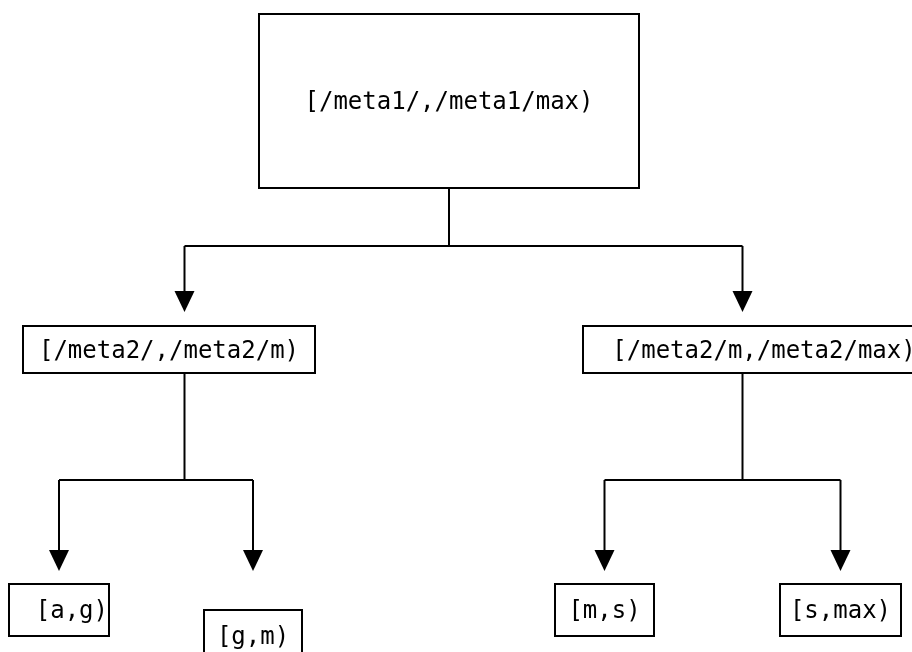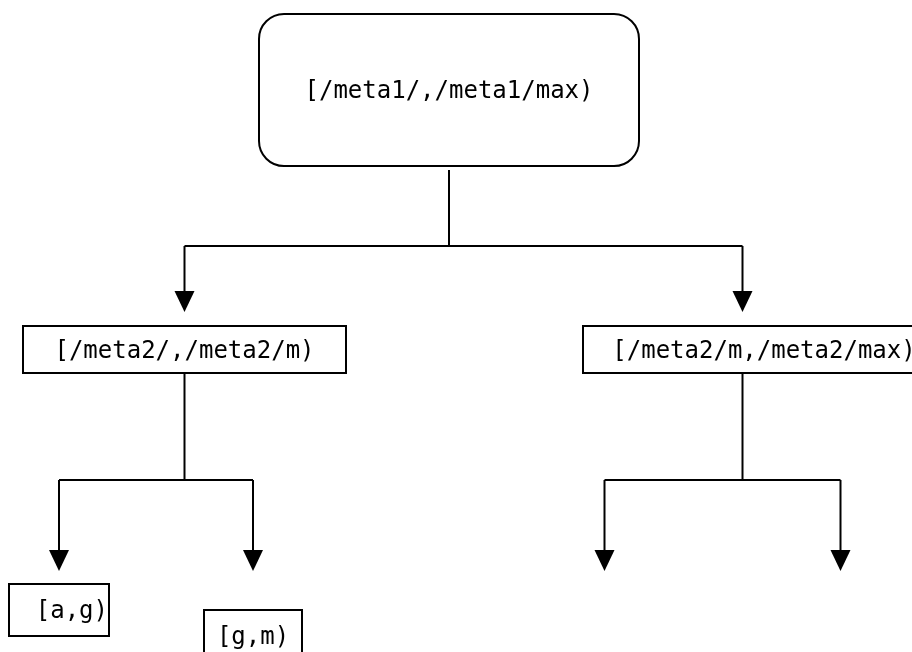--- a/index.html
+++ b/index.html
@@ -27,22 +27,22 @@
     box-sizing: border-box;
     border: 2px solid #000000;
     background: #ffffff;
     display: flex;
     align-items: center;
     justify-content: center;
     font-size: 24px;
     color: #000000;
     white-space: nowrap;
   }
-  .n-root  { left: 258px; top: 13px;  width: 382px; height: 154px; border-radius: 26px; }
-  .n-left  { left: 22px;  top: 325px; width: 325px; height: 49px; }
+  .n-root  { left: 258px; top: 13px;  width: 382px; height: 176px; }
+  .n-left  { left: 22px;  top: 325px; width: 294px; height: 49px; }
   .n-right { left: 582px; top: 325px; width: 364px; height: 49px; }
   .n-ag    { left: 8px;   top: 583px; width: 102px; height: 54px; justify-content: flex-end; }
   .n-gm    { left: 203px; top: 609px; width: 100px; height: 54px; }
   .n-ms    { left: 554px; top: 583px; width: 101px; height: 54px; }
   .n-smax  { left: 779px; top: 583px; width: 123px; height: 54px; }
 </style>
 </head>
 <body>
 
 <div id="canvas">
@@ -91,15 +91,21 @@
   </div>
 
   <div class="node n-ag">
     <span>[a,g)</span>
   </div>
 
   <div class="node n-gm">
     <span>[g,m)</span>
   </div>
 
+  <div class="node n-ms">
+    <span>[m,s)</span>
+  </div>
 
+  <div class="node n-smax">
+    <span>[s,max)</span>
+  </div>
 
 </div>
 
 </body></html>

